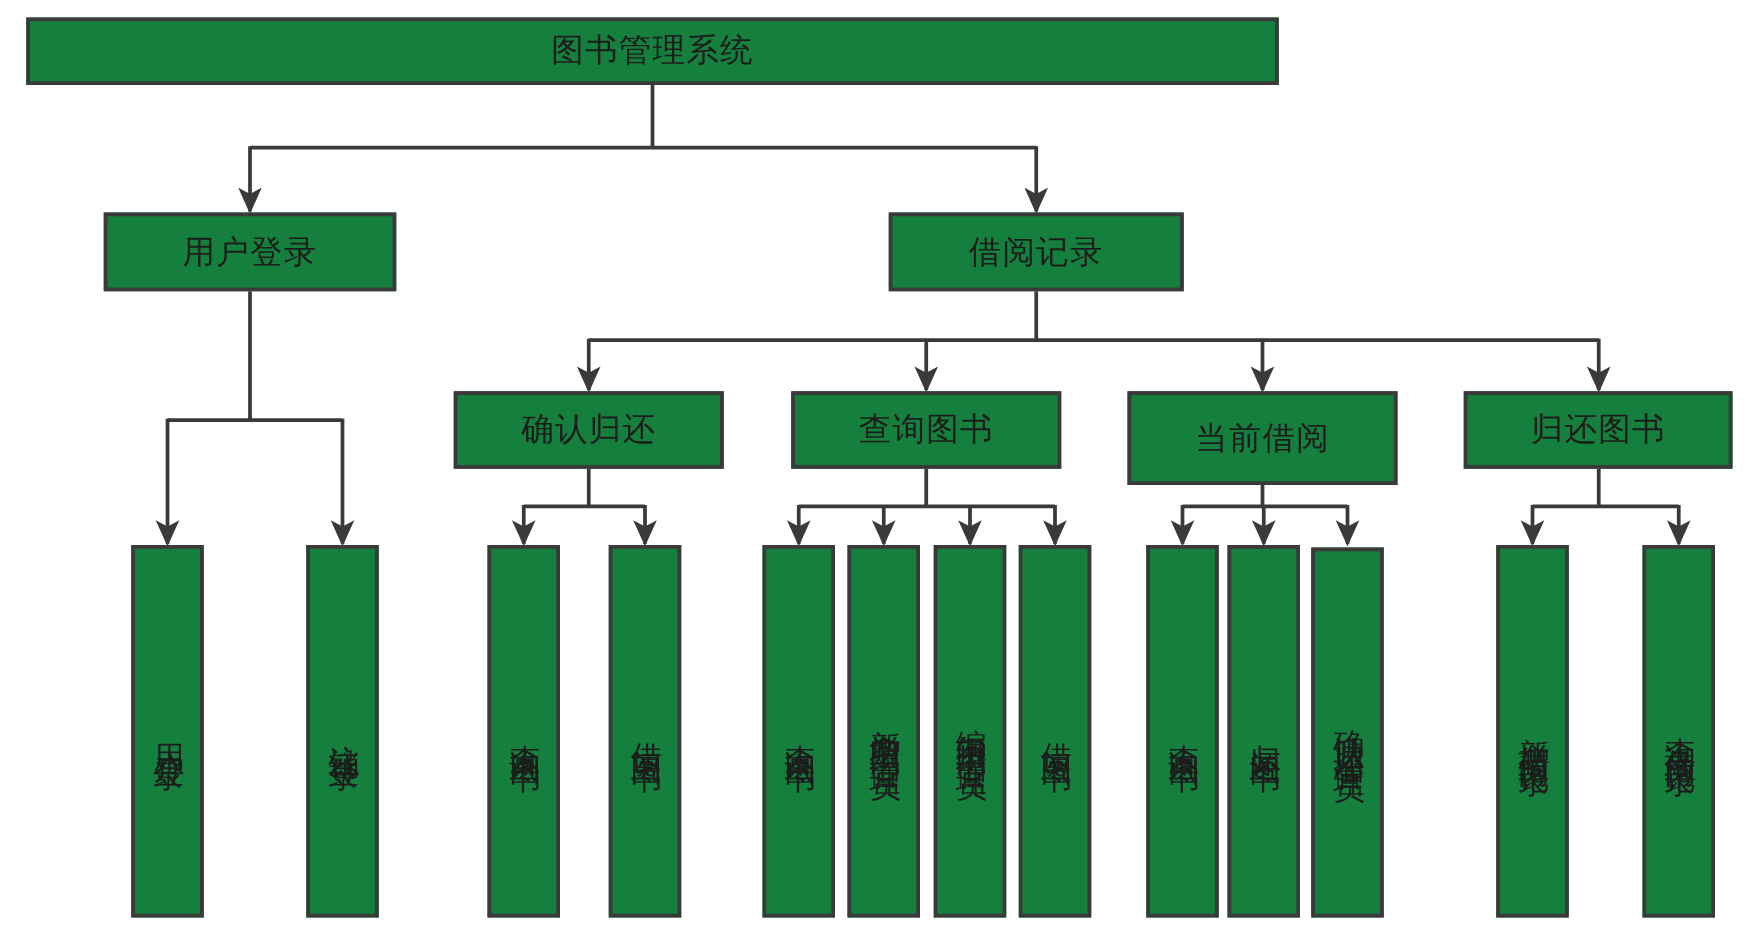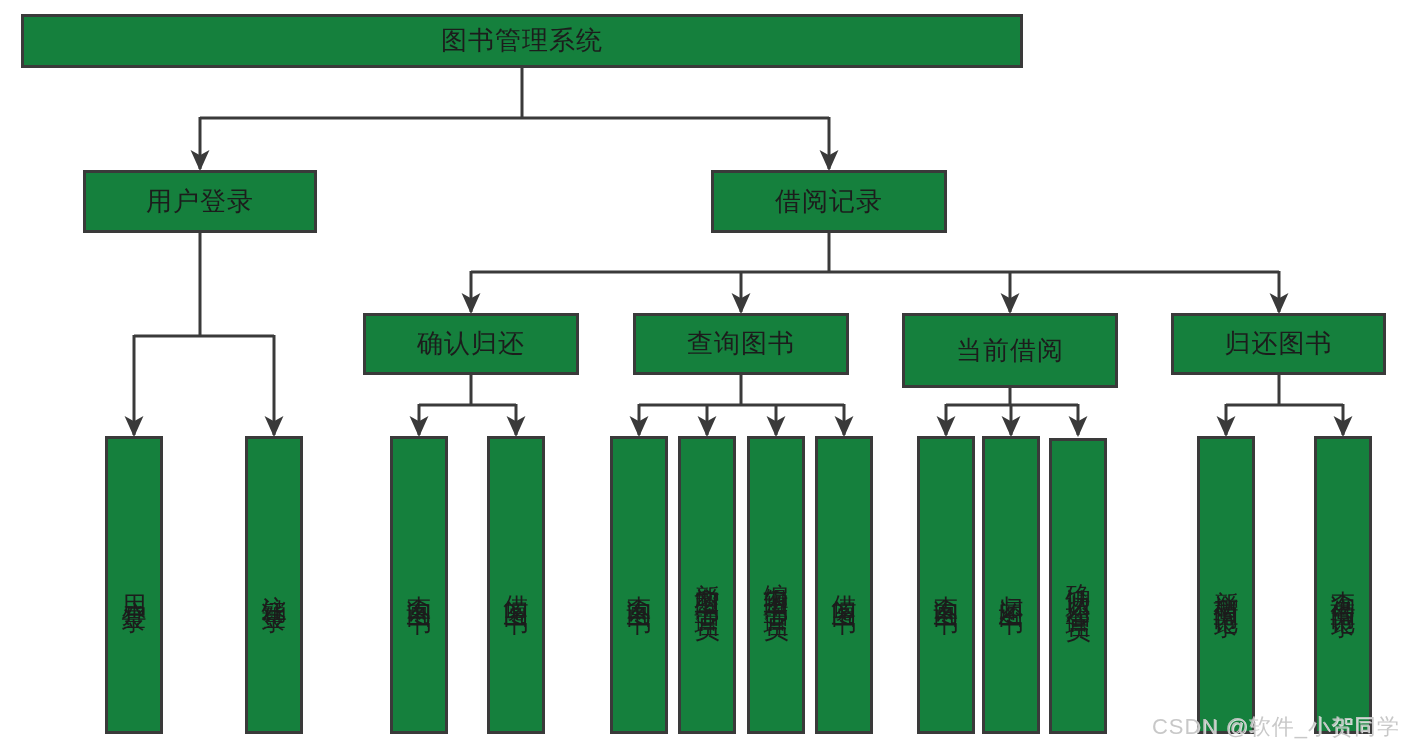--- a/index.html
+++ b/index.html
@@ -163,15 +163,14 @@
     <span class="label">确认归还（管理员）</span>
   </div>
 
   <div class="box v" style="left:1197px; top:436px; width:58px; height:298px;">
     <span class="label">新增借阅记录</span>
   </div>
   <div class="box v" style="left:1314px; top:436px; width:58px; height:298px;">
     <span class="label">查询借阅记录</span>
   </div>
 
-  <div class="watermark">CSDN @软件_小贺同学</div>
 
 </div>
 
 </body></html>

